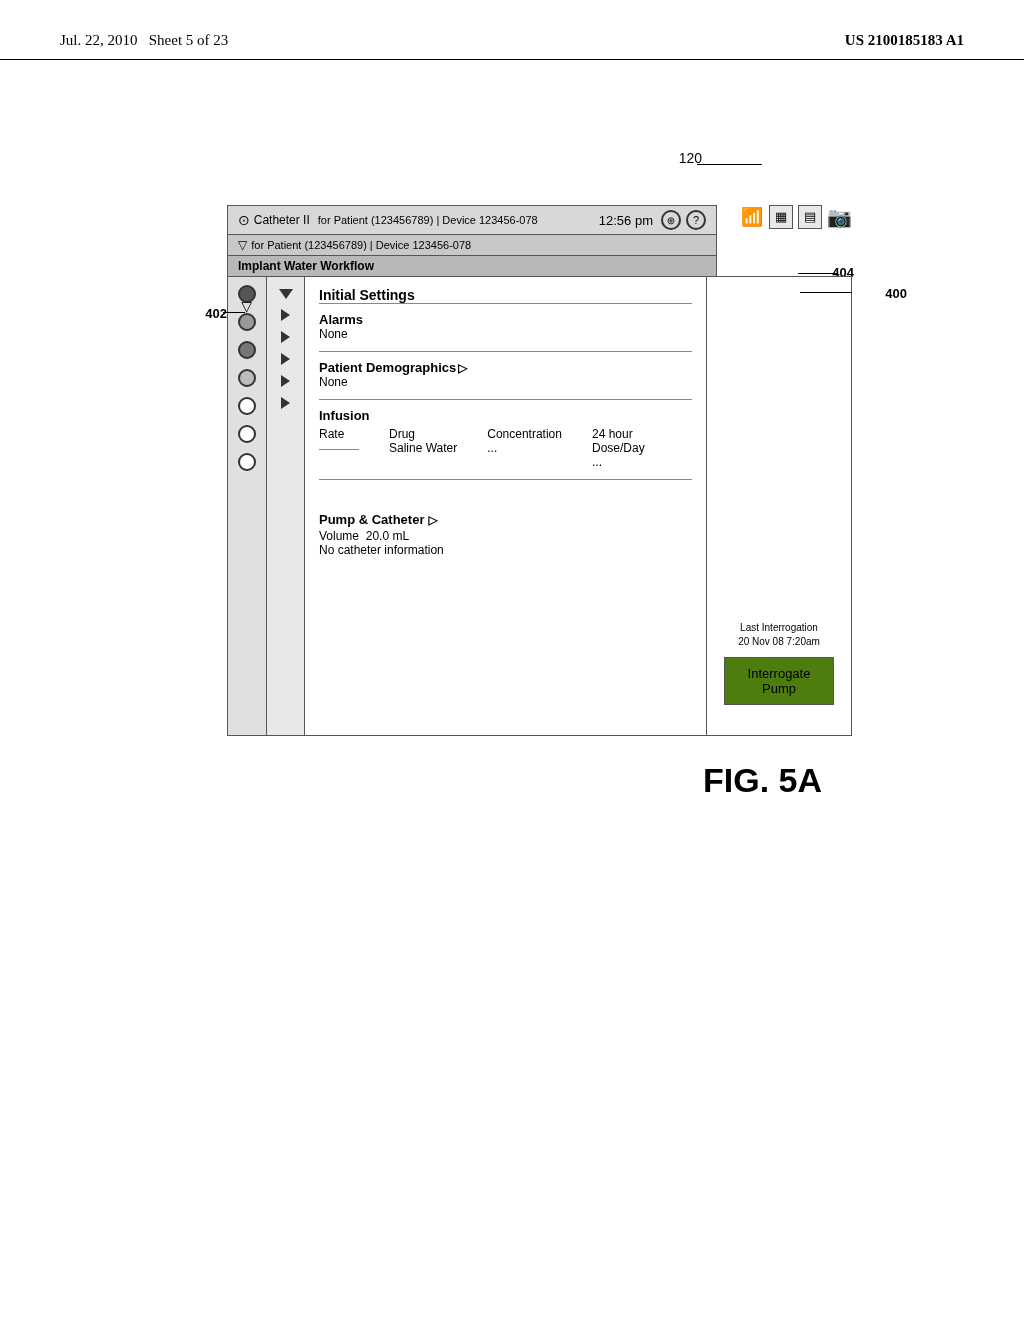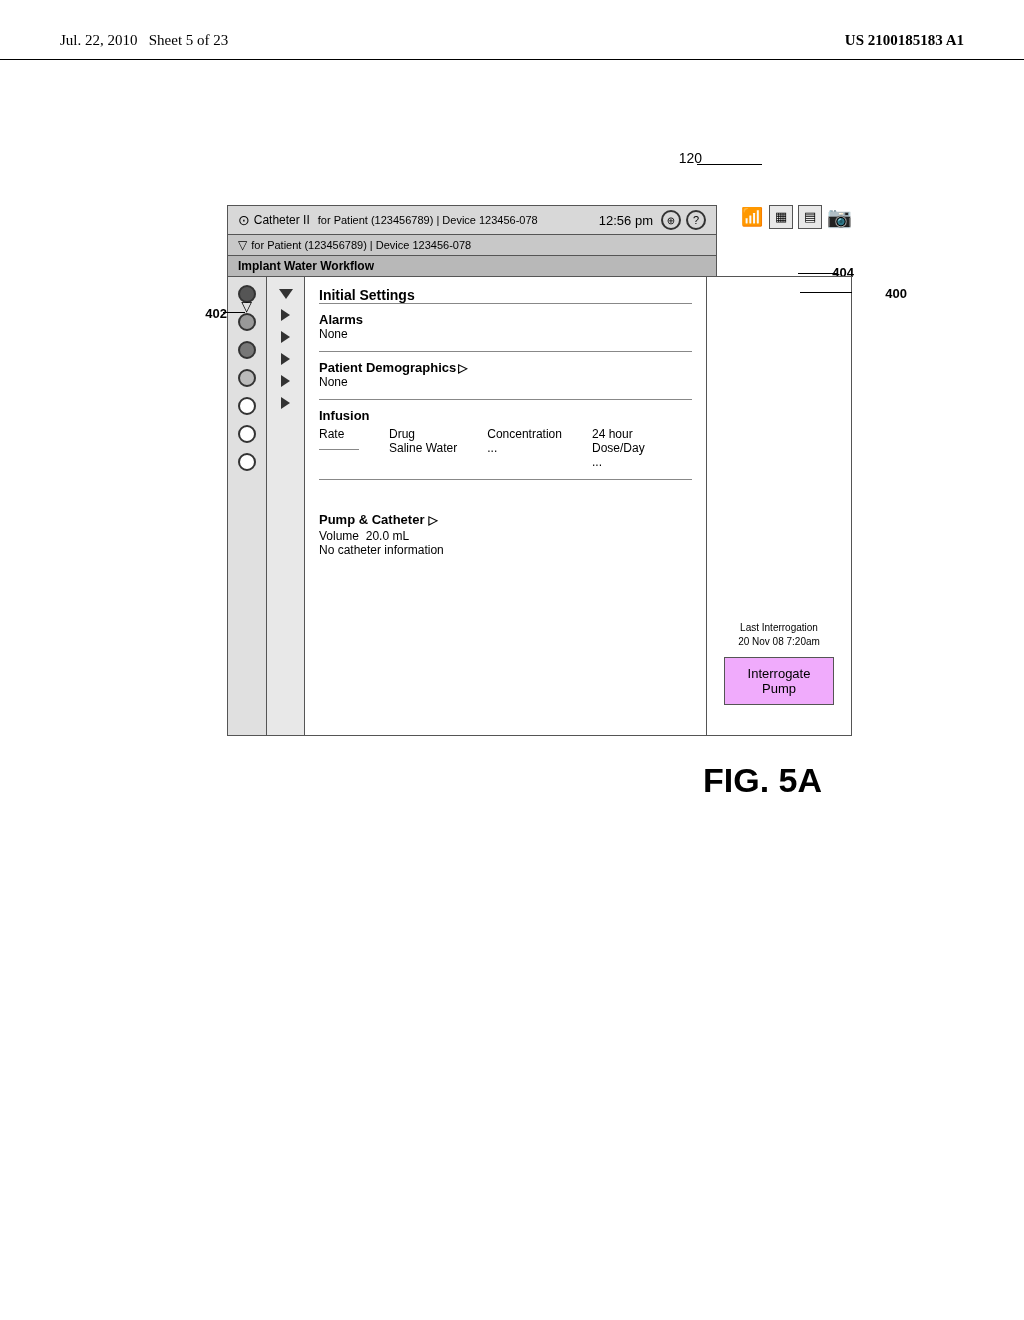--- a/index.html
+++ b/index.html
@@ -40,21 +40,21 @@
     .main-content {
       display: flex;
       justify-content: flex-start;
       align-items: flex-start;
       padding-top: 60px;
     }
 
     
     .interrogate-button {
       border: 1.5px solid #555;
-      background: #f0abfc;
+      background: #4d7c0f;
       padding: 8px 12px;
       text-align: center;
       font-size: 13px;
       font-family: Arial, sans-serif;
       cursor: pointer;
       width: 110px;
       margin-bottom: 10px;
     }
 
     

